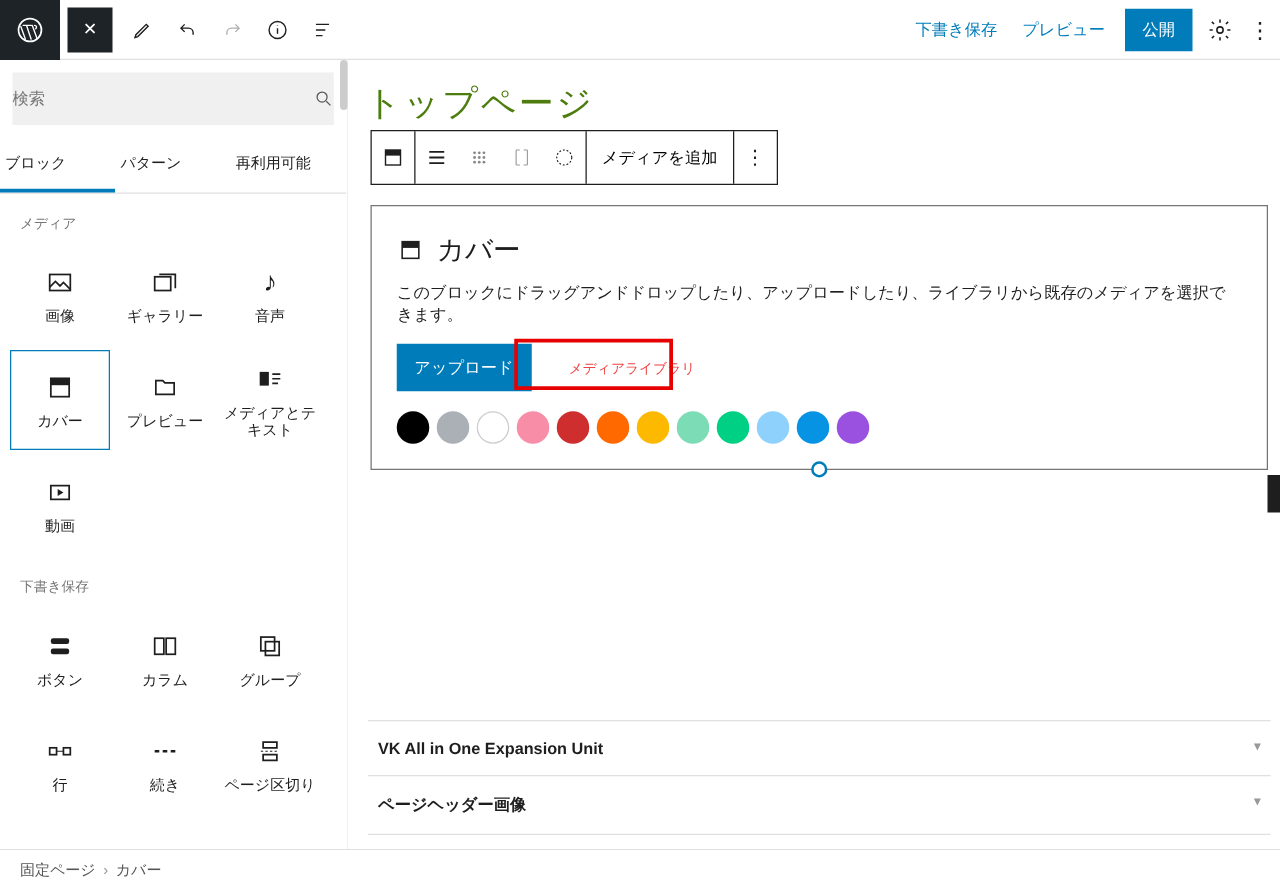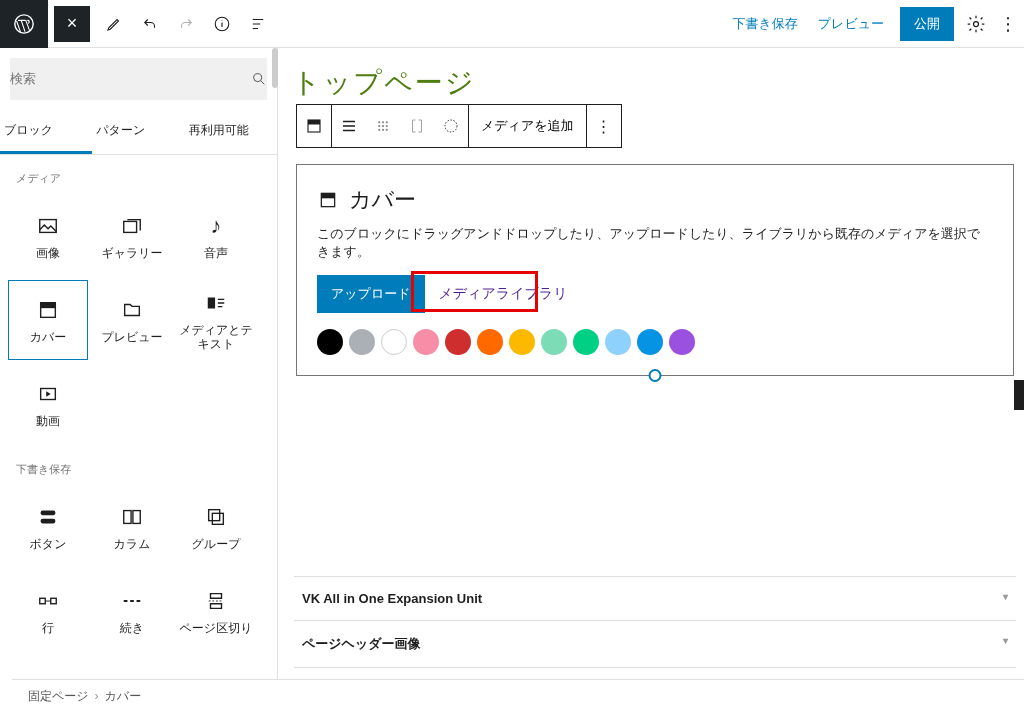--- a/index.html
+++ b/index.html
@@ -37,35 +37,35 @@
 .bt-group{display:flex;border-right:1px solid #1e1e1e}
 .bt-group:last-child{border-right:none}
 .bt-btn{width:34px;height:42px;display:flex;align-items:center;justify-content:center;font-size:16px;color:#1e1e1e;cursor:pointer}
 .bt-text{padding:0 12px;display:flex;align-items:center;font-size:13px;height:42px;cursor:pointer}
 
 .cover-block{border:1px solid #757575;margin:16px 10px 4px;padding:20px;position:relative}
 .cover-head{display:flex;align-items:center;margin-bottom:10px}
 .cover-head-icon{width:22px;height:22px;margin-right:10px;display:flex;align-items:center;justify-content:center}
 .cover-title{font-size:22px;color:#1e1e1e}
 .cover-desc{font-size:13px;color:#1e1e1e;margin-bottom:14px}
-.btn-row{display:flex;gap:0;margin-bottom:16px;position:relative}
+.btn-row{display:flex;gap:16px;margin-bottom:16px;position:relative}
 .upload-btn{background:#007cba;color:#fff;border:none;padding:10px 14px;font-size:13px;cursor:pointer}
-.media-lib-btn{background:#fff;color:#4c1d95;border:none;padding:10px 14px;font-size:14px;cursor:pointer}
+.media-lib-btn{background:#fff;color:#ef4444;border:none;padding:10px 14px;font-size:11px;cursor:pointer}
 .red-highlight{position:absolute;border:3px solid #e60000;left:94px;top:-4px;width:127px;height:41px;pointer-events:none}
 .swatches{display:flex;gap:6px}
 .swatch{width:26px;height:26px;border-radius:50%;cursor:pointer}
 .swatch.white{border:1px solid #ccc}
 .drag-handle{position:absolute;bottom:-7px;left:50%;width:13px;height:13px;border:2px solid #007cba;background:#fff;border-radius:50%;transform:translateX(-50%)}
 
 .panels{margin:200px 8px 0}
 .panel{border-top:1px solid #e0e0e0;padding:14px 8px;font-size:13px;font-weight:600;color:#1e1e1e;cursor:pointer;display:flex;justify-content:space-between}
 .panel::after{content:'▾';color:#999;font-size:10px}
 
 
-.footer{position:absolute;left:12px;bottom:0;right:0;height:24px;border-top:1px solid #e0e0e0;display:flex;align-items:center;padding:16px 16px;font-size:12px;color:#555;background:#fff}
+.footer{position:absolute;left:0;bottom:0;right:0;height:24px;border-top:1px solid #e0e0e0;display:flex;align-items:center;padding:16px 16px;font-size:12px;color:#555;background:#fff}
 .crumb-sep{margin:0 6px;color:#999}
 
 
 .sb-stub{position:absolute;left:272px;top:48px;width:6px;height:40px;background:#ccc;border-radius:3px}
 
 
 .side-chev{position:absolute;right:0;top:380px;width:10px;height:30px;background:#1e1e1e}
 
 svg{display:block}
 </style>

